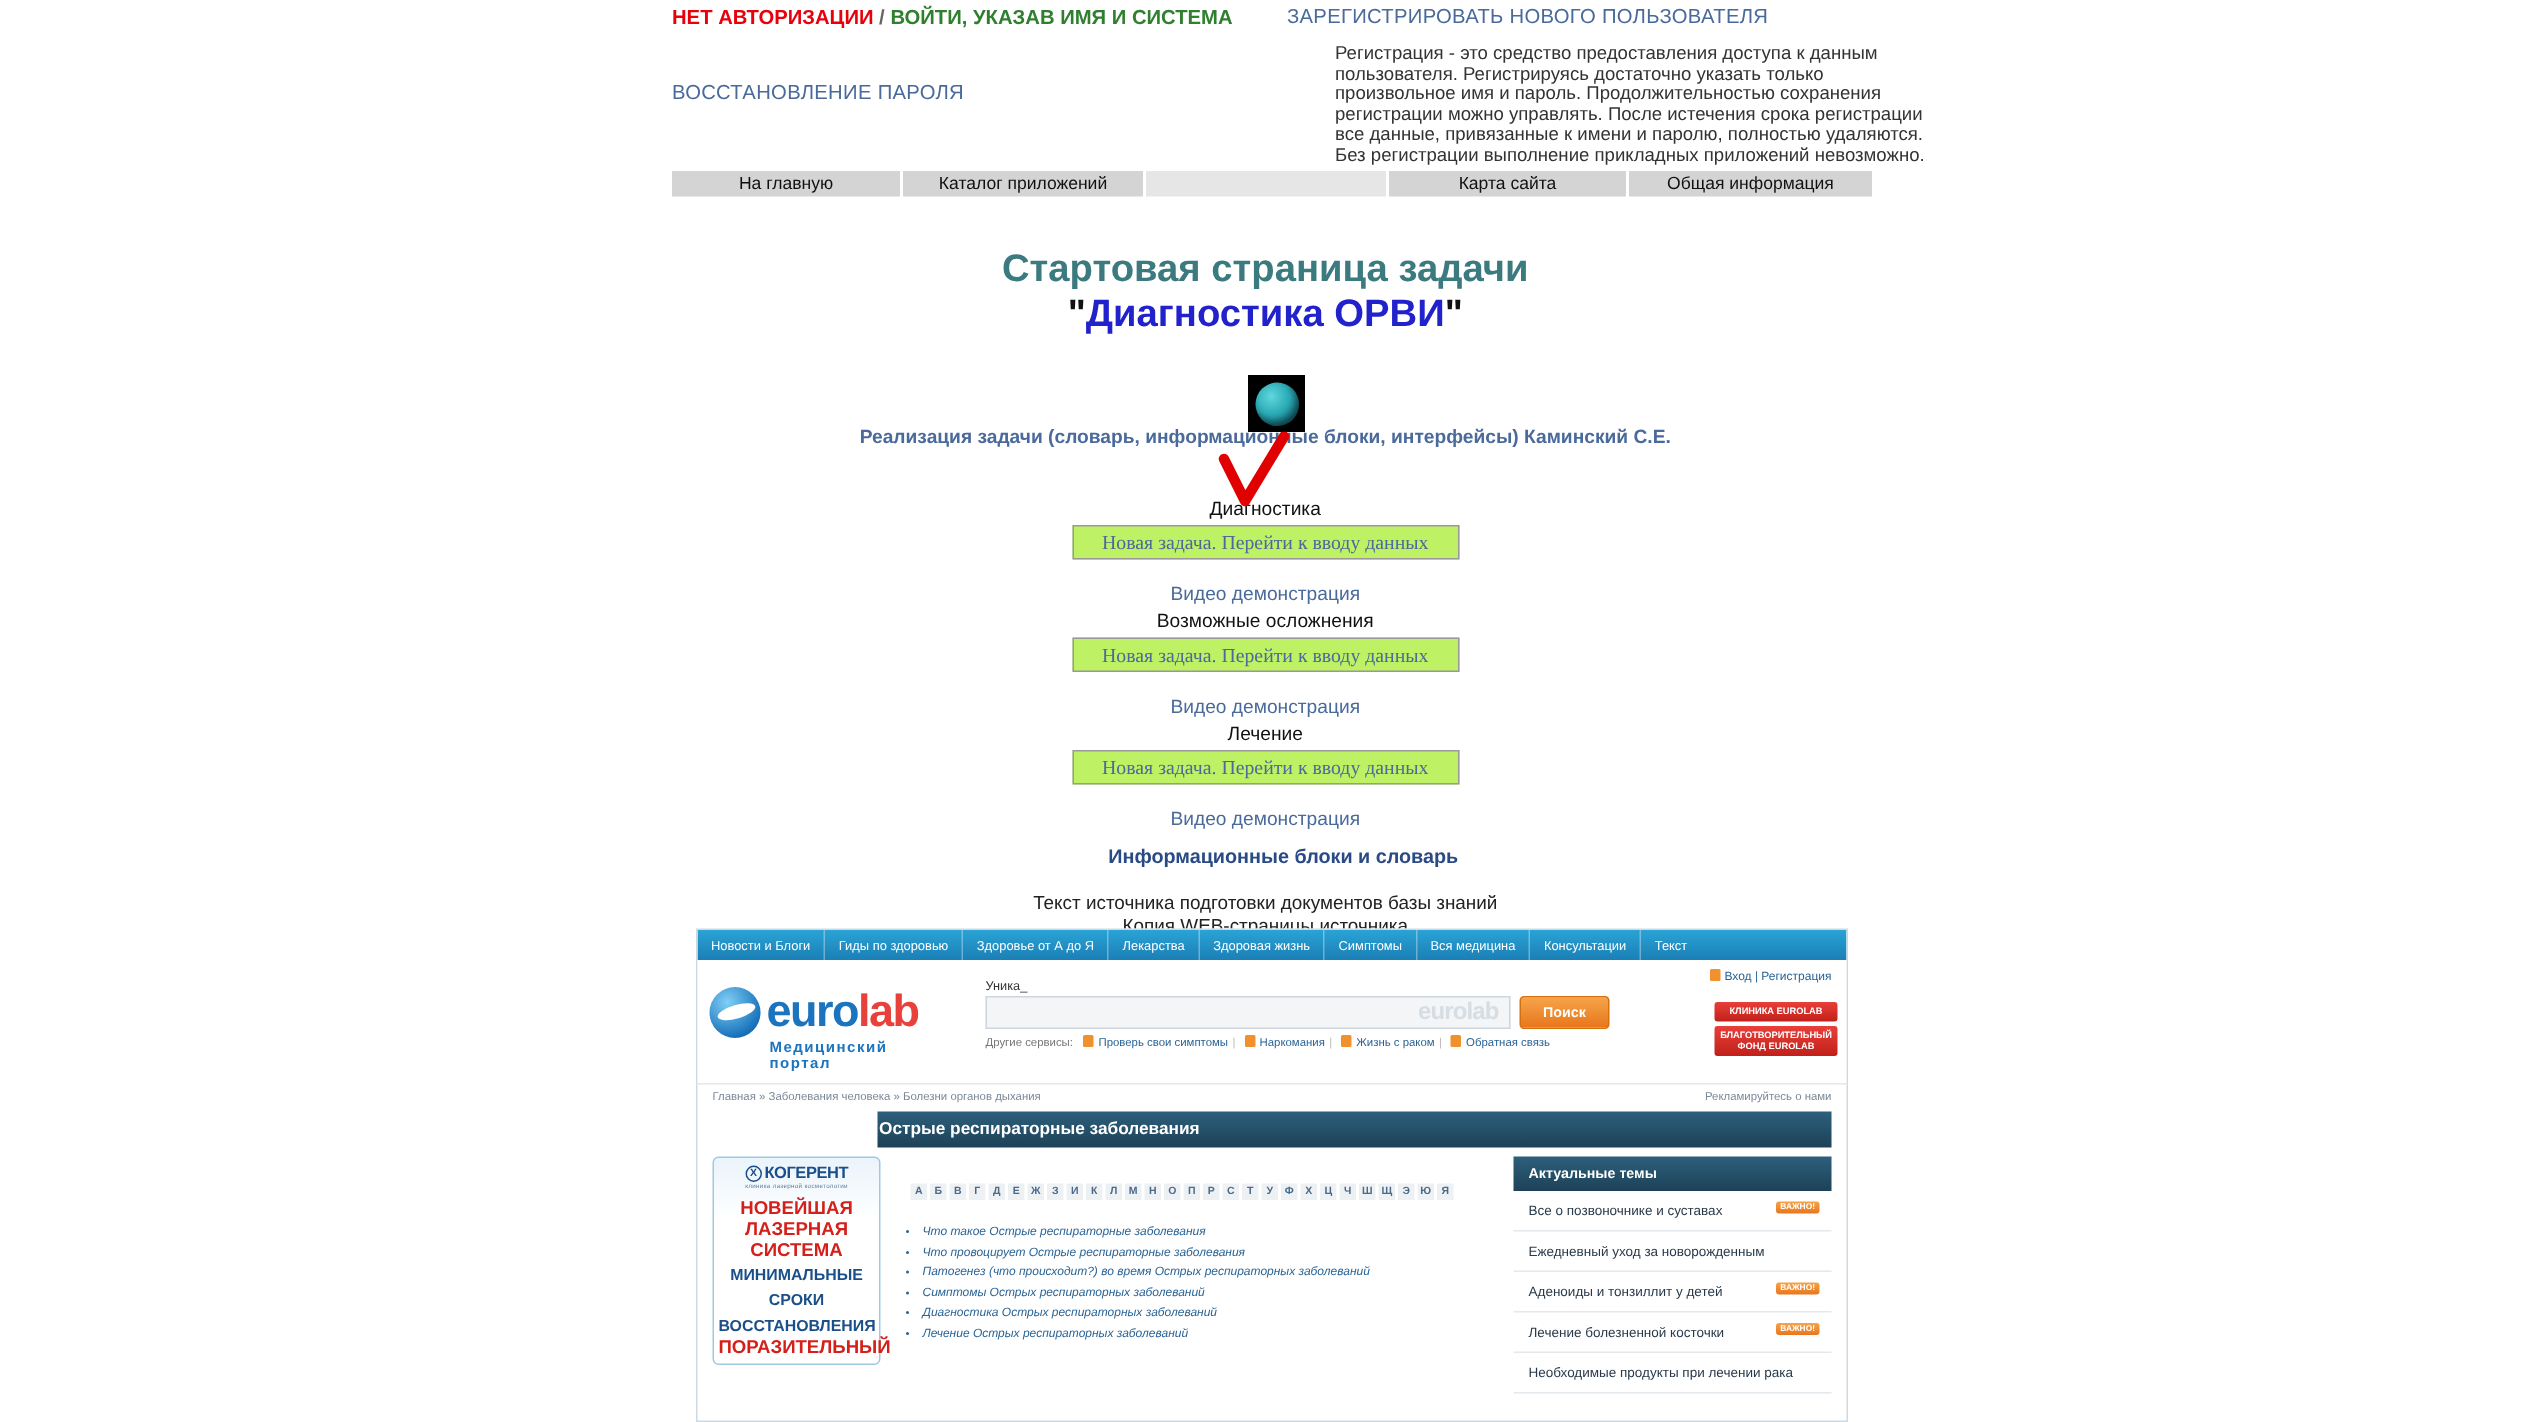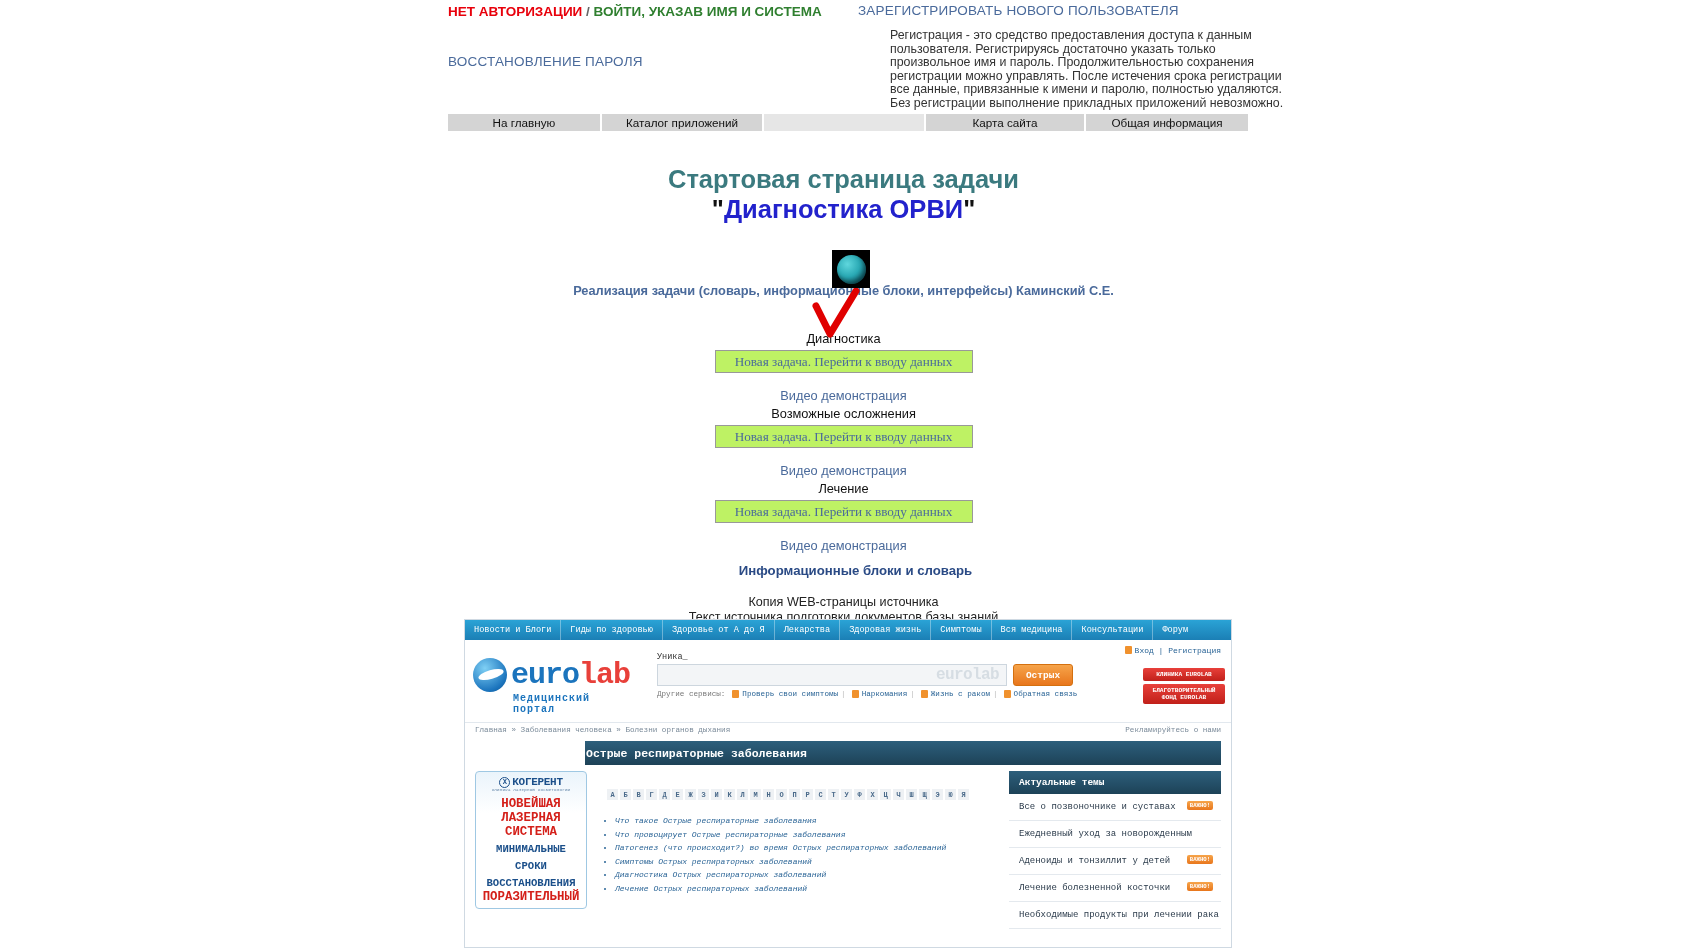--- a/index.html
+++ b/index.html
@@ -99,21 +99,21 @@
     text-align: center; font-size: 12.6px; color: #222; line-height: 15px;
   }
 
   
   .red-check { position: absolute; left: 812px; top: 288px; width: 50px; height: 52px; }
 
   
   .embed {
     position: absolute; left: 464px; top: 619px;
     width: 768px; height: 329px;
-    background: #fff; border: 1px solid #cfd9e2; overflow: hidden; font-family: Liberation Mono, monospace;
+    background: #fff; border: 1px solid #cfd9e2; overflow: hidden;
   }
   .eu-topnav {
     height: 20px; width: 100%;
     background: linear-gradient(#2aa3d6, #1b7fb5);
     display: flex; align-items: center;
   }
   .eu-topnav .it {
     font-size: 8.6px; color: #fff; padding: 0 9px; white-space: nowrap;
     border-right: 1px solid rgba(255,255,255,0.35); line-height: 20px; cursor: pointer;
   }
@@ -290,40 +290,40 @@
     <div>
       <div class="act-label">Лечение</div>
       <div class="act-btn-row">
         <div class="act-btn">Новая задача. Перейти к вводу данных</div>
       </div>
       <div class="act-video">Видео демонстрация</div>
     </div>
 
     <div class="info-blocks">Информационные блоки и словарь</div>
     <div class="gap-a"></div>
+    <div class="src-line">Текст источника подготовки документов базы знаний</div>
     <div class="src-line">Копия WEB-страницы источника</div>
-    <div class="src-line">Текст источника подготовки документов базы знаний</div>
   </div>
 
   <svg class="red-check" viewBox="0 0 50 52">
     <path d="M4 18 L18 46 L44 3" stroke="#e00000" stroke-width="7" fill="none" stroke-linecap="round" stroke-linejoin="round"></path>
   </svg>
 
   <div class="embed">
 
     <div class="eu-topnav">
       <div class="it">Новости и Блоги</div>
       <div class="it">Гиды по здоровью</div>
       <div class="it">Здоровье от А до Я</div>
       <div class="it">Лекарства</div>
       <div class="it">Здоровая жизнь</div>
       <div class="it">Симптомы</div>
       <div class="it">Вся медицина</div>
       <div class="it">Консультации</div>
-      <div class="it">Форум</div>
+      <div class="it">Текст</div>
     </div>
 
     <div class="eu-head">
       <div class="eu-login">
         <span class="dot"></span><span>Вход | Регистрация</span>
       </div>
 
       <div class="eu-logo">
         <div class="eu-logo-row">
           <div class="eu-swoosh"></div>
@@ -333,21 +333,21 @@
         </div>
         <div class="eu-sub">Медицинский портал</div>
       </div>
 
       <div class="eu-searchzone">
         <div class="eu-unica">Уника_</div>
         <div class="eu-searchrow">
           <div class="eu-input">
             <span class="ghost">eurolab</span>
           </div>
-          <div class="eu-searchbtn">Острых</div>
+          <div class="eu-searchbtn">Поиск</div>
         </div>
         <div class="eu-services">
           <span class="lbl">Другие сервисы:</span>
           <span class="sq"></span>
             <a>Проверь свои симптомы</a>
           <span class="bar">|</span>
           <span class="sq"></span>
             <a>Наркомания</a>
           <span class="bar">|</span>
           <span class="sq"></span>

